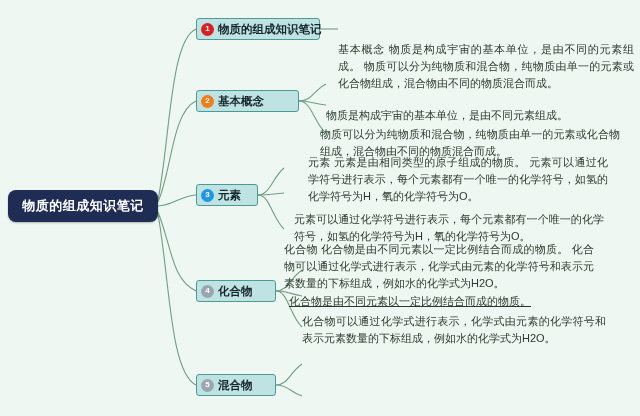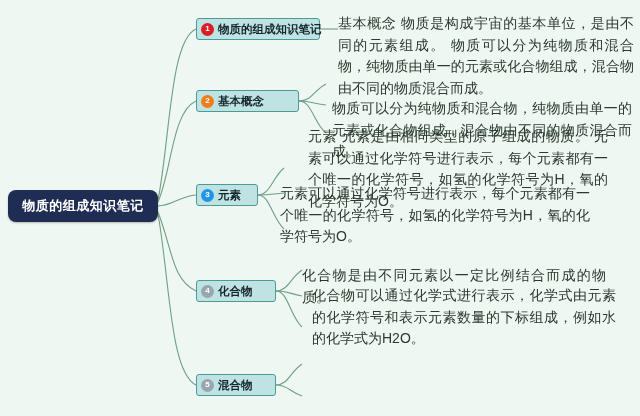--- a/index.html
+++ b/index.html
@@ -80,24 +80,25 @@
   .branch-label {
     font-size: 11.5px;
     font-weight: bold;
     color: #15262b;
     white-space: nowrap;
   }
 
   
   .detail {
     position: absolute;
-    font-size: 14px;
+    font-size: 11px;
     line-height: 1.55;
     color: #2b3a2f;
     text-align: justify;
+    margin-top: 28px;
   }
 </style>
 </head>
 <body>
 
 <div id="canvas">
 
   <svg class="edges" viewBox="0 0 640 416" xmlns="http://www.w3.org/2000/svg">
     <g fill="none" stroke="#6f9f86" stroke-width="1.1">
 
@@ -137,34 +138,36 @@
   <div class="branch-node" style="left:196px; top:18px; width:124px;">
     <span class="badge" style="background:#d91f26;">1</span>
     <span class="branch-label">物质的组成知识笔记</span>
   </div>
   <div class="detail" style="left:338px; top:13px; width:296px;">基本概念 物质是构成宇宙的基本单位，是由不同的元素组成。 物质可以分为纯物质和混合物，纯物质由单一的元素或化合物组成，混合物由不同的物质混合而成。</div>
 
   <div class="branch-node" style="left:196px; top:90px; width:103px;">
     <span class="badge" style="background:#ef7d1a;">2</span>
     <span class="branch-label">基本概念</span>
   </div>
-  <div class="detail" style="left:332px; top:98px; width:300px;">物质可以分为纯物质和混合物，纯物质由单一的元素或化合物组成，混合物由不同的物质混合而成。</div>
+  <div class="detail" style="left:326px; top:79px; width:300px;">物质是构成宇宙的基本单位，是由不同元素组成。</div>
+  <div class="detail" style="left:320px; top:98px; width:300px;">物质可以分为纯物质和混合物，纯物质由单一的元素或化合物组成，混合物由不同的物质混合而成。</div>
   <div class="detail" style="left:308px; top:126px; width:300px;">元素 元素是由相同类型的原子组成的物质。 元素可以通过化学符号进行表示，每个元素都有一个唯一的化学符号，如氢的化学符号为H，氧的化学符号为O。</div>
 
   <div class="branch-node" style="left:196px; top:184px; width:62px;">
     <span class="badge" style="background:#2196e8;">3</span>
     <span class="branch-label">元素</span>
   </div>
-  <div class="detail" style="left:280px; top:183px; width:310px;">元素可以通过化学符号进行表示，每个元素都有一个唯一的化学符号，如氢的化学符号为H，氧的化学符号为O。</div>
+  <div class="detail" style="left:294px; top:183px; width:310px;">元素可以通过化学符号进行表示，每个元素都有一个唯一的化学符号，如氢的化学符号为H，氧的化学符号为O。</div>
+  <div class="detail" style="left:284px; top:213px; width:310px;">化合物 化合物是由不同元素以一定比例结合而成的物质。 化合物可以通过化学式进行表示，化学式由元素的化学符号和表示元素数量的下标组成，例如水的化学式为H2O。</div>
 
   <div class="branch-node" style="left:196px; top:280px; width:80px;">
     <span class="badge" style="background:#9aa6ad;">4</span>
     <span class="branch-label">化合物</span>
   </div>
-  <div class="detail" style="left:302px; top:265px; width:304px;">化合物是由不同元素以一定比例结合而成的物质。</div>
-  <div class="detail" style="left:312px; top:285px; width:304px;">化合物可以通过化学式进行表示，化学式由元素的化学符号和表示元素数量的下标组成，例如水的化学式为H2O。</div>
+  <div class="detail" style="left:289px; top:265px; width:304px;text-decoration:underline;">化合物是由不同元素以一定比例结合而成的物质。</div>
+  <div class="detail" style="left:302px; top:285px; width:304px;">化合物可以通过化学式进行表示，化学式由元素的化学符号和表示元素数量的下标组成，例如水的化学式为H2O。</div>
 
   <div class="branch-node" style="left:196px; top:374px; width:80px;">
     <span class="badge" style="background:#9aa6ad;">5</span>
     <span class="branch-label">混合物</span>
   </div>
 
 </div>
 
 </body></html>

